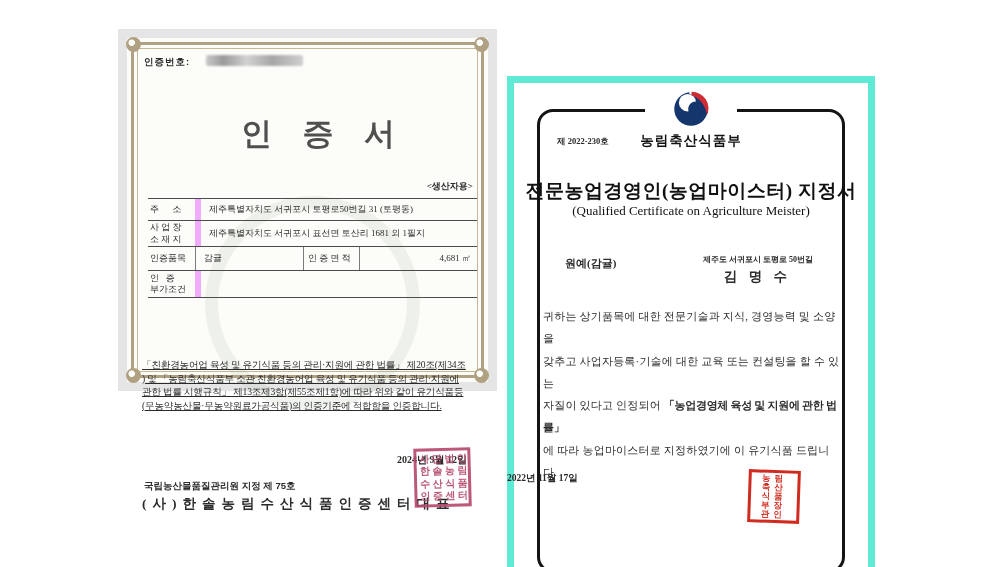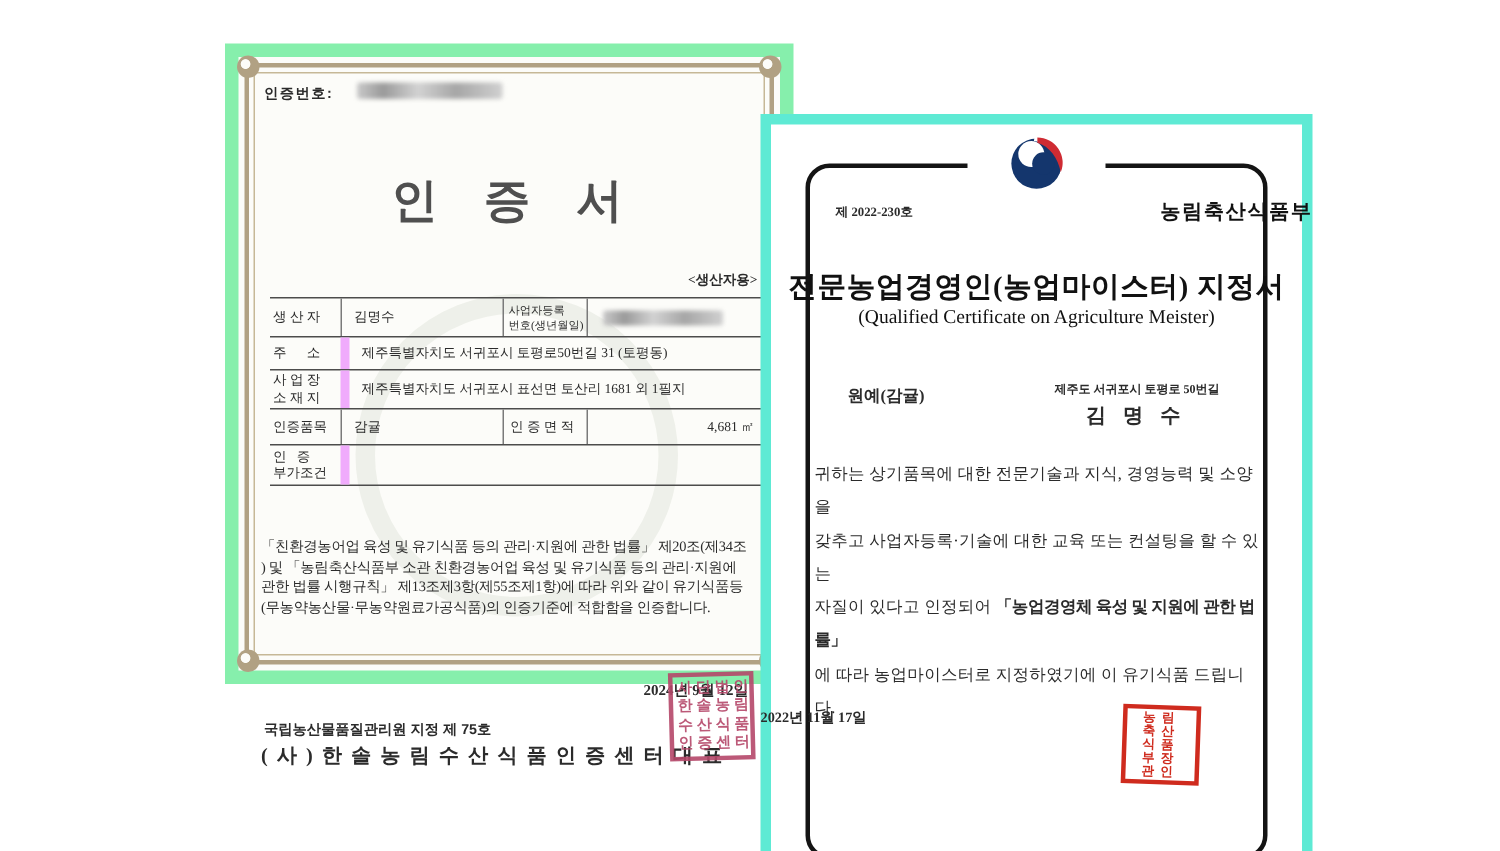--- a/index.html
+++ b/index.html
@@ -1,57 +1,57 @@
 <!DOCTYPE html>
 <html><head>
 <meta charset="utf-8">
 <style>
   * { margin:0; padding:0; box-sizing:border-box; }
   html,body { width:1000px; height:567px; background:#ffffff; overflow:hidden;
               font-family:"Liberation Serif","DejaVu Serif",serif; color:#2b2b2b; }
   .abs { position:absolute; }
 
   
-  .cert-left { position:absolute; left:118px; top:29px; width:379px; height:427px;
-               background:#86efac;margin-left:32px; }
+  .cert-left { position:absolute; left:118px; top:29px; width:379px; height:362px;
+               background:#e5e5e5; }
   .paper-l  { position:absolute; inset:9px; background:#fcfcf9; }
   .ornate   { position:absolute; inset:4px; border:3px solid #b1a183; }
   .ornate-in{ position:absolute; inset:3px; border:1px solid #c6b897; }
   .corner   { position:absolute; width:15px; height:15px; border-radius:50%;
               background:radial-gradient(circle at 38% 38%, #fcfcf9 0 3px, #b1a183 3.5px 100%); }
   .corner.tl{ left:-8px; top:-8px; } .corner.tr{ right:-8px; top:-8px; }
   .corner.bl{ left:-8px; bottom:-8px; } .corner.br{ right:-8px; bottom:-8px; }
   .watermark{ position:absolute; left:78px; top:158px; width:215px; height:215px;
               border:13px solid rgba(168,182,158,0.16); border-radius:50%; }
 
   .certno   { position:absolute; left:26px; top:27px; font-size:9.5px; font-weight:bold;
               font-family:"Liberation Sans","DejaVu Sans",sans-serif; letter-spacing:1px; }
   .blurval  { background:linear-gradient(90deg,#c9c9c9,#9a9a9a 18%,#d2d2d2 42%,#a6a6a6 68%,#d0d0d0);
               filter:blur(1.3px); border-radius:2px; }
   .blur-top { position:absolute; left:88px; top:26px; width:97px; height:11px; }
-  .title-l  { position:absolute; left:4px; top:84px; width:100%; text-align:center;
+  .title-l  { position:absolute; left:16px; top:84px; width:100%; text-align:center;
               font-family:"Liberation Sans","DejaVu Sans",sans-serif;
               font-size:31px; font-weight:bold; color:#4f4f4f; letter-spacing:11px; white-space:pre; }
   .audience { position:absolute; right:24px; top:151px; font-size:9px; font-weight:bold; }
 
   .tbl      { position:absolute; left:30px; top:169px; width:329px; font-size:9px; }
   .trow     { display:flex; align-items:center; border-top:1.5px solid #4c4c4c; }
   .trow.last{ border-bottom:1.5px solid #4c4c4c; }
   .tc       { padding:1px 2px; white-space:pre-wrap; line-height:1.25; }
   .c1       { width:47px; flex:none; }
   .c2       { width:108px; flex:none; border-left:1px solid #7a7a7a; padding-left:8px; align-self:stretch; display:flex; align-items:center; }
   .c3       { width:56px; flex:none; border-left:1px solid #7a7a7a; align-self:stretch; display:flex; align-items:center; }
   .c4       { flex:1; border-left:1px solid #7a7a7a; padding-left:8px; align-self:stretch; display:flex; align-items:center; }
   .cflex    { flex:1; border-left:6px solid #f0abfc; padding-left:8px; align-self:stretch; display:flex; align-items:center; }
   .right    { justify-content:flex-end; padding-right:6px; }
   .tiny     { font-size:7.5px; }
   .blur-biz { width:80px; height:10px; margin-left:2px; }
 
   .body-l   { position:absolute; left:24px; top:329px; width:336px; font-size:9.6px;
-              line-height:13.6px; letter-spacing:-0.2px; }
+              line-height:13.6px; letter-spacing:-0.2px;text-decoration:underline; }
   .date-l   { position:absolute; right:30px; top:424px; font-size:10px; font-weight:bold; }
   .desig-l  { position:absolute; left:26px; top:451px; font-size:9.5px; font-weight:bold;
               font-family:"Liberation Sans","DejaVu Sans",sans-serif; }
   .issuer-l { position:absolute; left:24px; top:466px; font-size:13.5px; font-weight:bold;
               letter-spacing:6px; white-space:nowrap; }
   .seal-l   { position:absolute; left:296px; top:419px; width:57px; height:59px;
               border:3px solid #b5486a; color:#b5486a; transform:rotate(-1.5deg);
               display:flex; flex-direction:column; justify-content:space-around;
               padding:2px 3px; opacity:0.9; }
   .seal-l .srow { font-size:10px; font-weight:bold; letter-spacing:2.5px; line-height:1;
@@ -60,21 +60,21 @@
   
   .cert-right { position:absolute; left:507px; top:28px; width:368px; height:510px;
                 background:#5eead4;margin-top:48px; }
   .paper-r  { position:absolute; inset:7px; background:#ffffff; }
   .frame-r  { position:absolute; left:30px; top:33px; width:308px; height:464px;
               border:3px solid #141414; border-radius:16px; }
   .frame-gap{ position:absolute; left:50%; transform:translateX(-50%); top:-5px;
               width:92px; height:9px; background:#ffffff; }
   .emblem   { position:absolute; left:50%; transform:translateX(-50%); top:14px; width:37px; height:37px; }
   .docno    { position:absolute; left:50px; top:60px; font-size:8.5px; font-weight:bold; }
-  .ministry { position:absolute; left:0; width:100%; top:56px; text-align:right;
+  .ministry { position:absolute; left:0; width:100%; top:56px; text-align:center;
               font-family:"Liberation Sans","DejaVu Sans",sans-serif;
               font-size:13.5px; font-weight:bold; letter-spacing:1px; color:#111; }
   .title-r  { position:absolute; left:0; width:100%; top:102px; text-align:center;
               font-size:19px; font-weight:bold; letter-spacing:0.5px; color:#111; }
   .subtitle { position:absolute; left:0; width:100%; top:127px; text-align:center;
               font-size:13px; color:#111; }
   .item-r   { position:absolute; left:58px; top:180px; font-size:11px; font-weight:bold; }
   .addr-r   { position:absolute; right:62px; top:178px; font-size:8px; font-weight:bold; }
   .name-r   { position:absolute; right:84px; top:192px; font-size:13.5px; font-weight:bold;
               letter-spacing:4px; }
@@ -108,27 +108,20 @@
     <div class="watermark"></div>
   </div>
 
   <div class="certno">인증번호:</div>
   <div class="blur-top blurval abs"></div>
 
   <div class="title-l">인 증 서</div>
   <div class="audience">&lt;생산자용&gt;</div>
 
   <div class="tbl">
-    <div class="trow" style="height:26px">
-      <div class="tc c1">생 산 자</div>
-      <div class="tc c2">김명수</div>
-      <div class="tc c3 tiny" style="padding-left:3px">사업자등록
-번호(생년월일)</div>
-      <div class="tc c4"><span class="blur-biz blurval"></span></div>
-    </div>
     <div class="trow" style="height:22px">
       <div class="tc c1">주      소</div>
       <div class="tc cflex">제주특별자치도 서귀포시 토평로50번길 31 (토평동)</div>
     </div>
     <div class="trow" style="height:26px">
       <div class="tc c1">사 업 장
 소 재 지</div>
       <div class="tc cflex">제주특별자치도 서귀포시 표선면 토산리 1681 외 1필지</div>
     </div>
     <div class="trow" style="height:24px">

